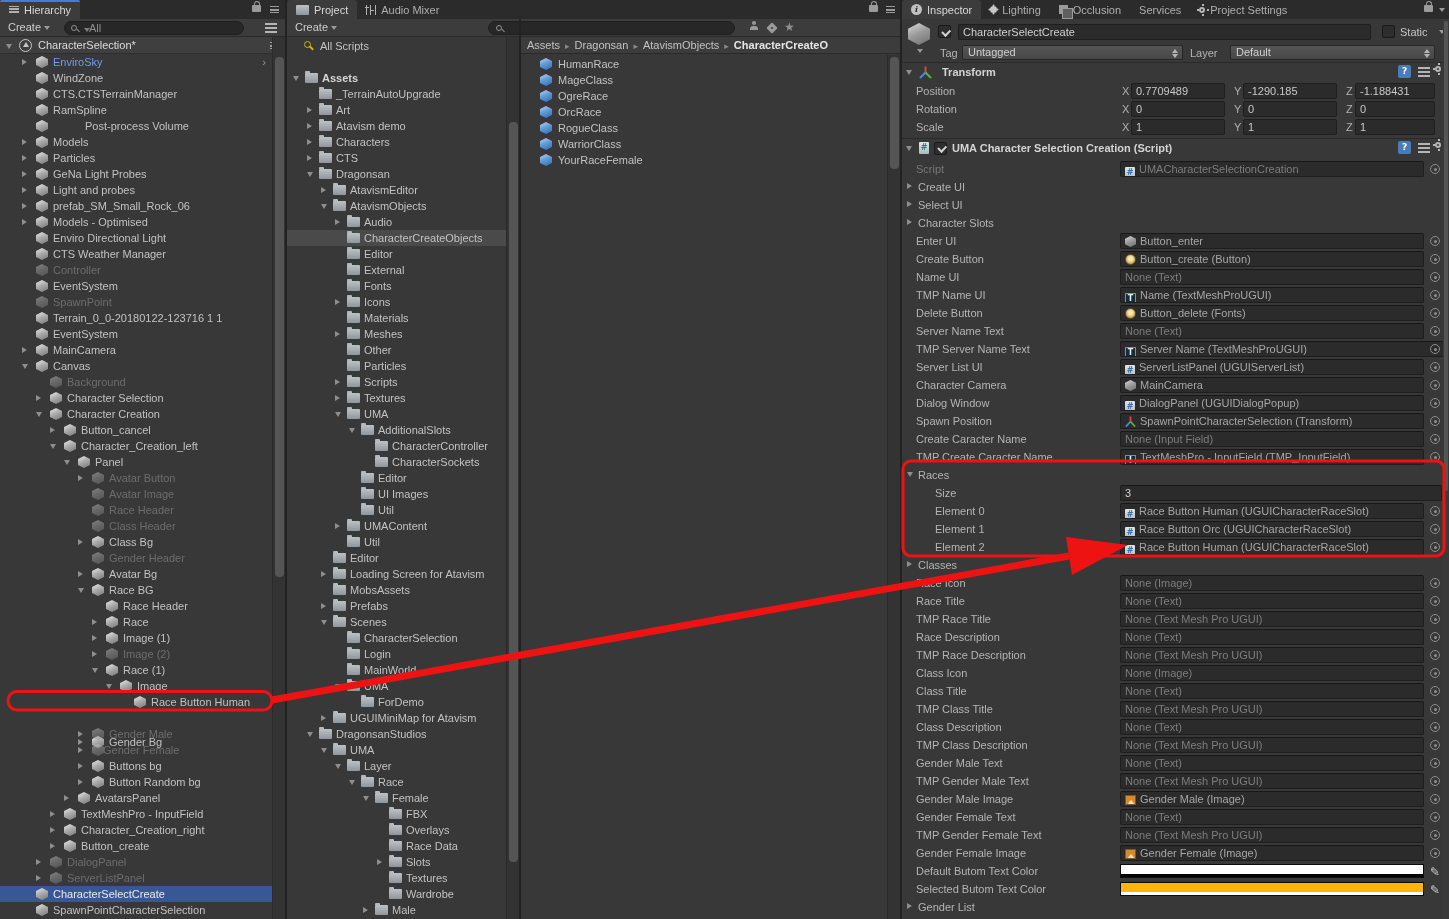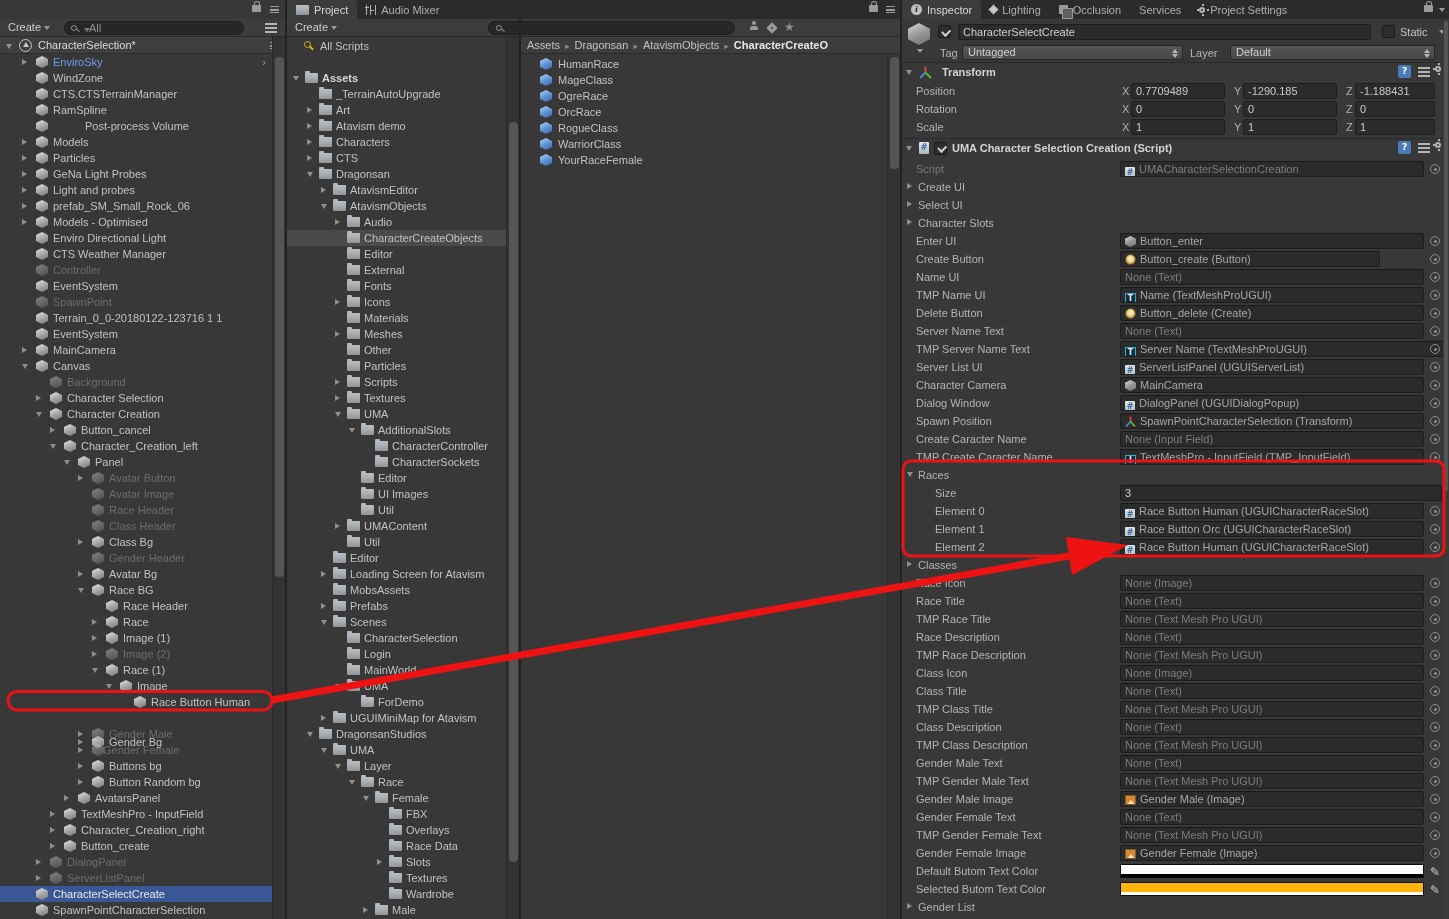--- a/index.html
+++ b/index.html
@@ -97,20 +97,26 @@
 .scrollthumb{position:absolute;background:#555;border-radius:4px}
 .unity-ico{display:inline-block;width:13px;height:13px;border:1.6px solid #c6c6c6;border-radius:50%;position:relative}
 .unity-ico::after{content:"";position:absolute;left:2.5px;top:2px;border-left:3px solid transparent;border-right:3px solid transparent;border-bottom:5.5px solid #c6c6c6}
 #annot{position:absolute;left:0;top:0;z-index:60;pointer-events:none}
 .crumb-sep{color:#8a8a8a;margin:0 5px;font-size:9px}
 </style>
 </head>
 <body>
 
 <div id="hierarchy" class="panel">
+  <div class="tabstrip">
+    <div class="tab active focused">
+      <span class="icon-hier"></span>
+      <span>Hierarchy</span>
+    </div>
+  </div>
   <span style="position:absolute;right:24px;top:5px" class="icon-lock"></span>
   <span style="position:absolute;right:6px;top:6px" class="icon-menu"></span>
   <div class="toolbar">
     <div class="createbtn"><span>Create</span><span class="dtri"></span></div>
     <div class="search" style="left:64px;width:180px">
       <span class="mag" style="left:6px;top:3px"></span>
       <span class="dtri" style="position:absolute;left:16px;top:6px;border-top-color:#7d7d7d"></span>
       <span style="position:absolute;left:24px;top:0;line-height:13px;color:#8f8f8f">All</span>
     </div>
     <span class="icon-preset" style="position:absolute;right:8px;top:4px"></span>
@@ -802,36 +808,36 @@
         <span class="ar" style="left: 5px;"></span>
         <span class="ilbl" style="left: 16px;">Character Slots</span>
       </div>
       <div class="irow" style="top: 232px;">
         <span class="ilbl" style="left: 14px;">Enter UI</span>
         <div class="fld" style="left: 218px; width: 304px;"><span class="ic-cubesm ficon"></span><span>Button_enter</span></div>
         <span class="pick" style="left: 528px;"></span>
       </div>
       <div class="irow" style="top: 250px;">
         <span class="ilbl" style="left: 14px;">Create Button</span>
-        <div class="fld" style="left: 218px; width: 260px;"><span class="ic-button ficon"></span><span>Button_create (Button)</span></div>
+        <div class="fld" style="left: 218px; width: 304px;"><span class="ic-button ficon"></span><span>Button_create (Button)</span></div>
         <span class="pick" style="left: 528px;"></span>
       </div>
       <div class="irow" style="top: 268px;">
         <span class="ilbl" style="left: 14px;">Name UI</span>
         <div class="fld none" style="left: 218px; width: 304px;"><span>None (Text)</span></div>
         <span class="pick" style="left: 528px;"></span>
       </div>
       <div class="irow" style="top: 286px;">
         <span class="ilbl" style="left: 14px;">TMP Name UI</span>
         <div class="fld" style="left: 218px; width: 304px;"><span class="ic-tmp ficon">T</span><span>Name (TextMeshProUGUI)</span></div>
         <span class="pick" style="left: 528px;"></span>
       </div>
       <div class="irow" style="top: 304px;">
         <span class="ilbl" style="left: 14px;">Delete Button</span>
-        <div class="fld" style="left: 218px; width: 304px;"><span class="ic-button ficon"></span><span>Button_delete (Create)</span></div>
+        <div class="fld" style="left: 218px; width: 304px;"><span class="ic-button ficon"></span><span>Button_delete (Fonts)</span></div>
         <span class="pick" style="left: 528px;"></span>
       </div>
       <div class="irow" style="top: 322px;">
         <span class="ilbl" style="left: 14px;">Server Name Text</span>
         <div class="fld none" style="left: 218px; width: 304px;"><span>None (Text)</span></div>
         <span class="pick" style="left: 528px;"></span>
       </div>
       <div class="irow" style="top: 340px;">
         <span class="ilbl" style="left: 14px;">TMP Server Name Text</span>
         <div class="fld" style="left: 218px; width: 328px;"><span class="ic-tmp ficon">T</span><span>Server Name (TextMeshProUGUI)</span></div>

